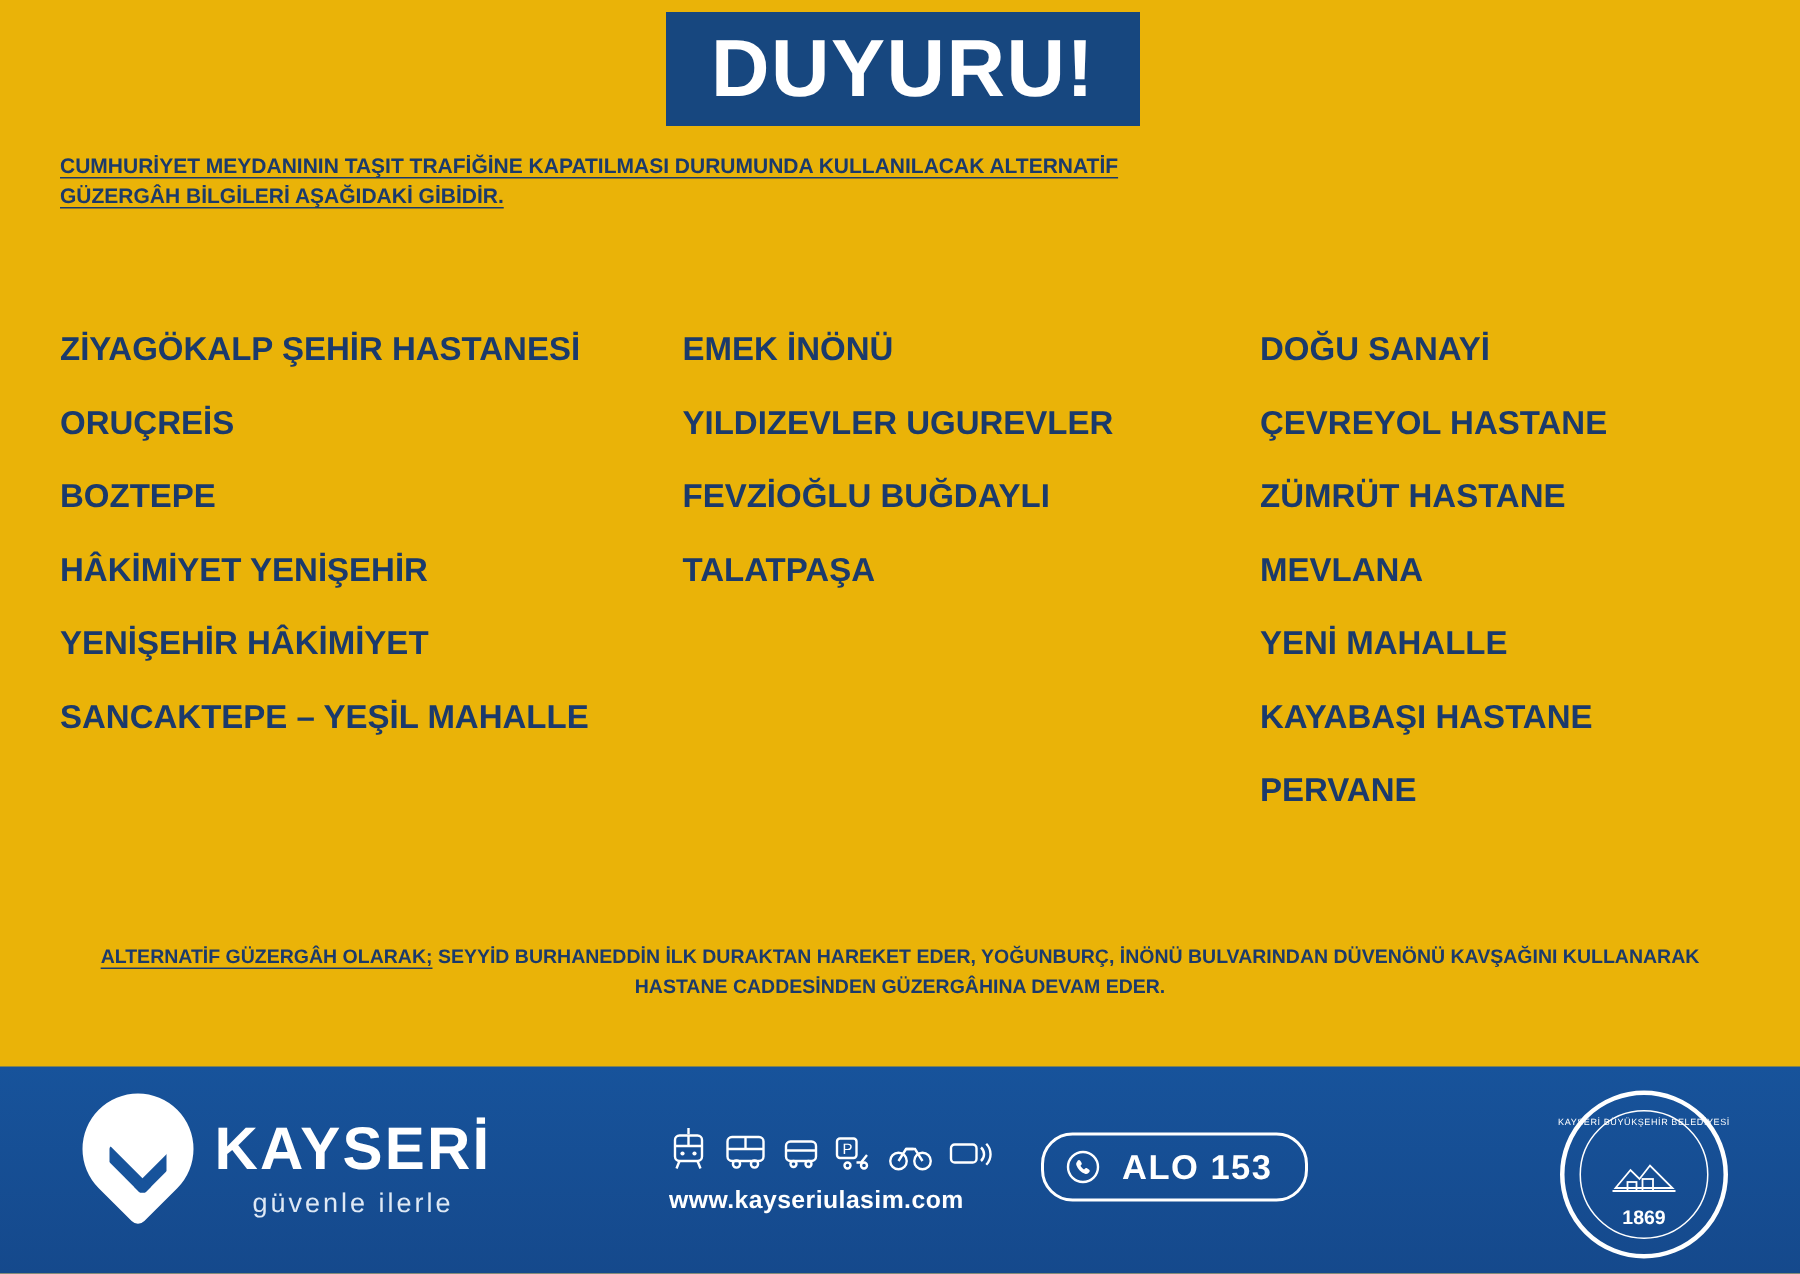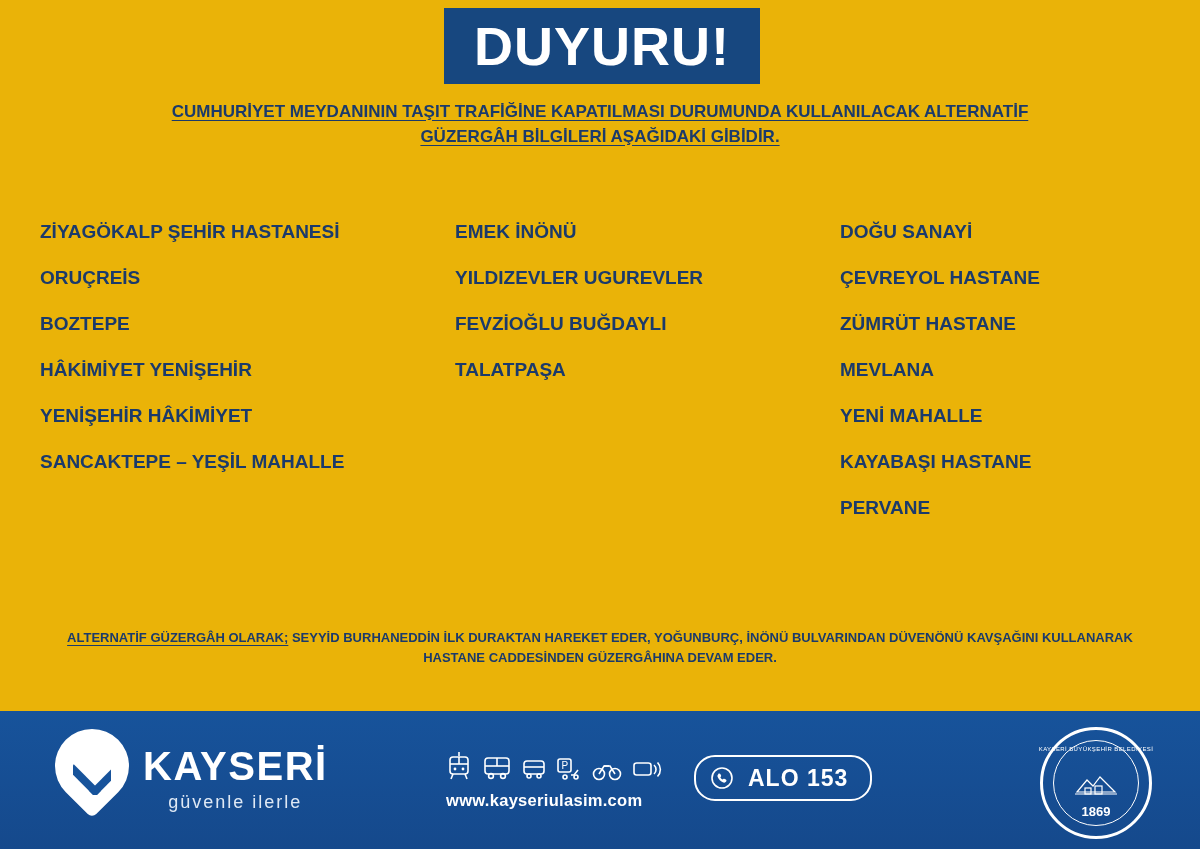--- a/index.html
+++ b/index.html
@@ -42,22 +42,21 @@
     letter-spacing: 1px;
     line-height: 1;
   }
 
   
   .subtitle {
     position: absolute;
     left: 40px;
     top: 100px;
     width: 1120px;
-    text-align: center;
-    font-size: 17px;
+    font-size: 14px;
     font-weight: bold;
     line-height: 1.45;
     color: #1b3a6b;
     text-decoration: underline;
     text-underline-offset: 3px;
   }
 
   
   .columns {
     position: absolute;
@@ -68,21 +67,21 @@
     gap: 0px;
   }
   .col {
     display: flex;
     flex-direction: column;
   }
   .col-1 { width: 415px; }
   .col-2 { width: 320px; }
   .col-3 { width: 385px; }
   .route-item {
-    font-size: 19px;
+    font-size: 22px;
     font-weight: bold;
     color: #1b3a6b;
     line-height: 1;
     margin-bottom: 27px;
     white-space: nowrap;
   }
 
   
   .note {
     position: absolute;

